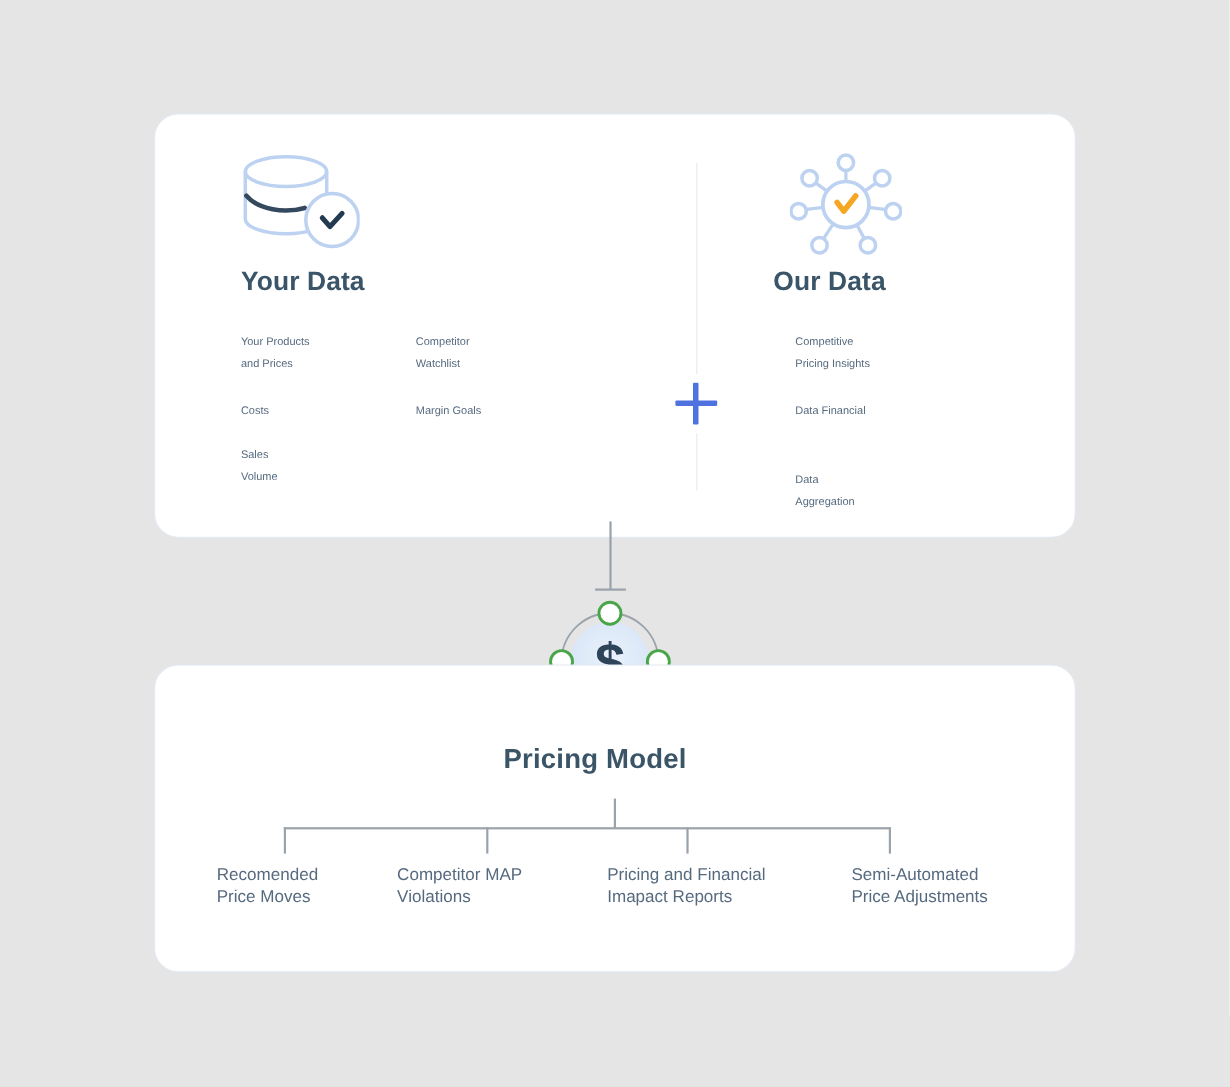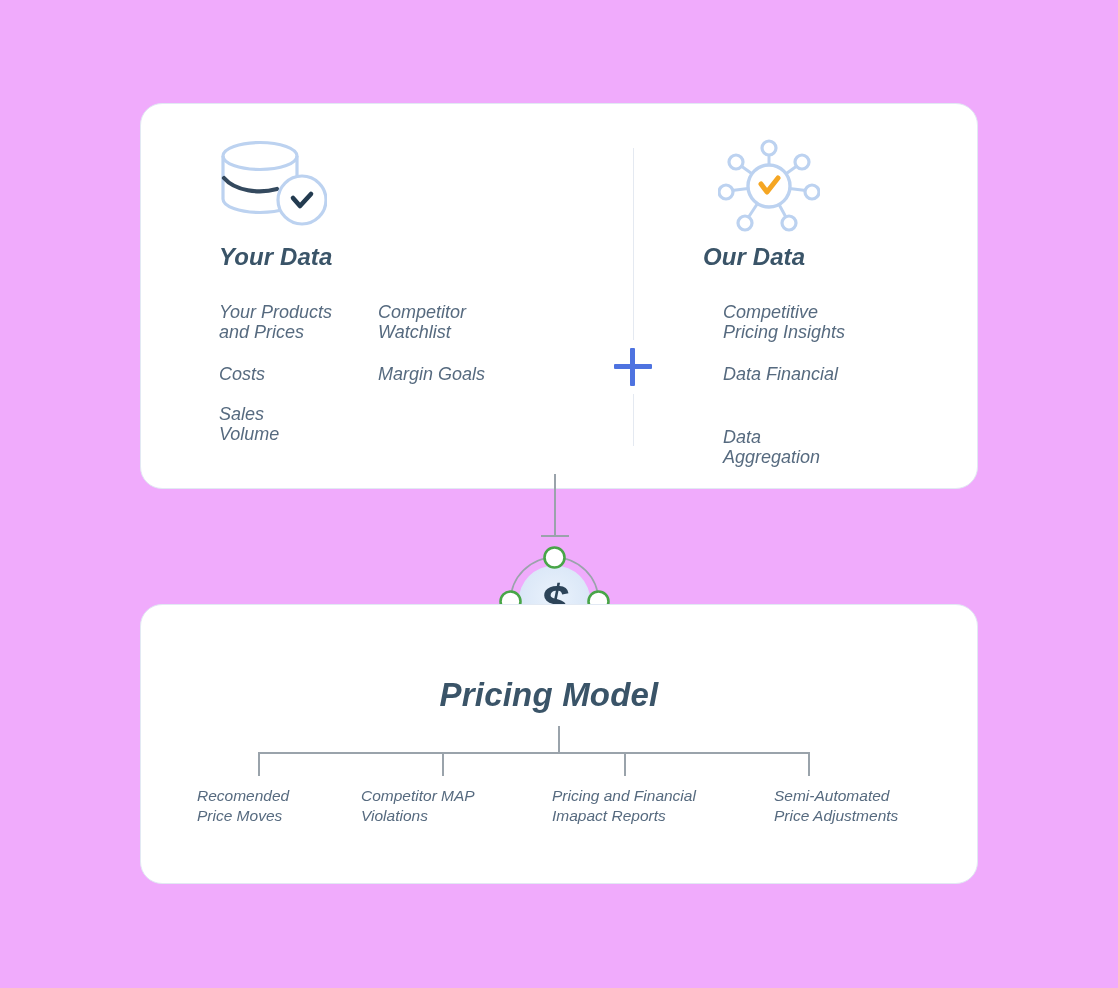--- a/index.html
+++ b/index.html
@@ -8,23 +8,22 @@
     background: #ffffff;
   }
   body {
     font-family: "Liberation Sans", sans-serif;
     -webkit-font-smoothing: antialiased;
   }
   #canvas {
     position: relative;
     width: 1118px;
     height: 988px;
-    background: #f0abfc;
+    background: #e5e5e5;
     overflow: hidden;
-    font-style: italic;
   }
 
   
   .card {
     position: absolute;
     background: #ffffff;
     border: 1.5px solid #e2e9f3;
     border-radius: 22px;
     box-sizing: border-box;
   }
@@ -35,21 +34,21 @@
   .col-heading {
     position: absolute;
     font-size: 24px;
     font-weight: bold;
     color: #3a5468;
     letter-spacing: 0.1px;
     white-space: nowrap;
   }
   .item {
     position: absolute;
-    font-size: 18px;
+    font-size: 10px;
     line-height: 20px;
     color: #566a7f;
     white-space: pre-line;
   }
 
   
   #your-data-heading { left: 219px; top: 243px; }
   #our-data-heading  { left: 703px; top: 243px; }
 
   .yd-c1 { left: 219px; }
@@ -115,25 +114,24 @@
     height: 121px;
   }
 
   
   #pricing-model-title {
     position: absolute;
     left: 0;
     top: 676px;
     width: 1082px;
     text-align: center;
-    font-size: 33px;
+    font-size: 25px;
     font-weight: bold;
     color: #3a5468;
     letter-spacing: 0.2px;
-    margin-left: 8px;
   }
 
   
   #tree-root-stem {
     position: absolute;
     left: 558px;
     top: 726px;
     width: 1.5px;
     height: 27px;
     background: #9aa3ab;

